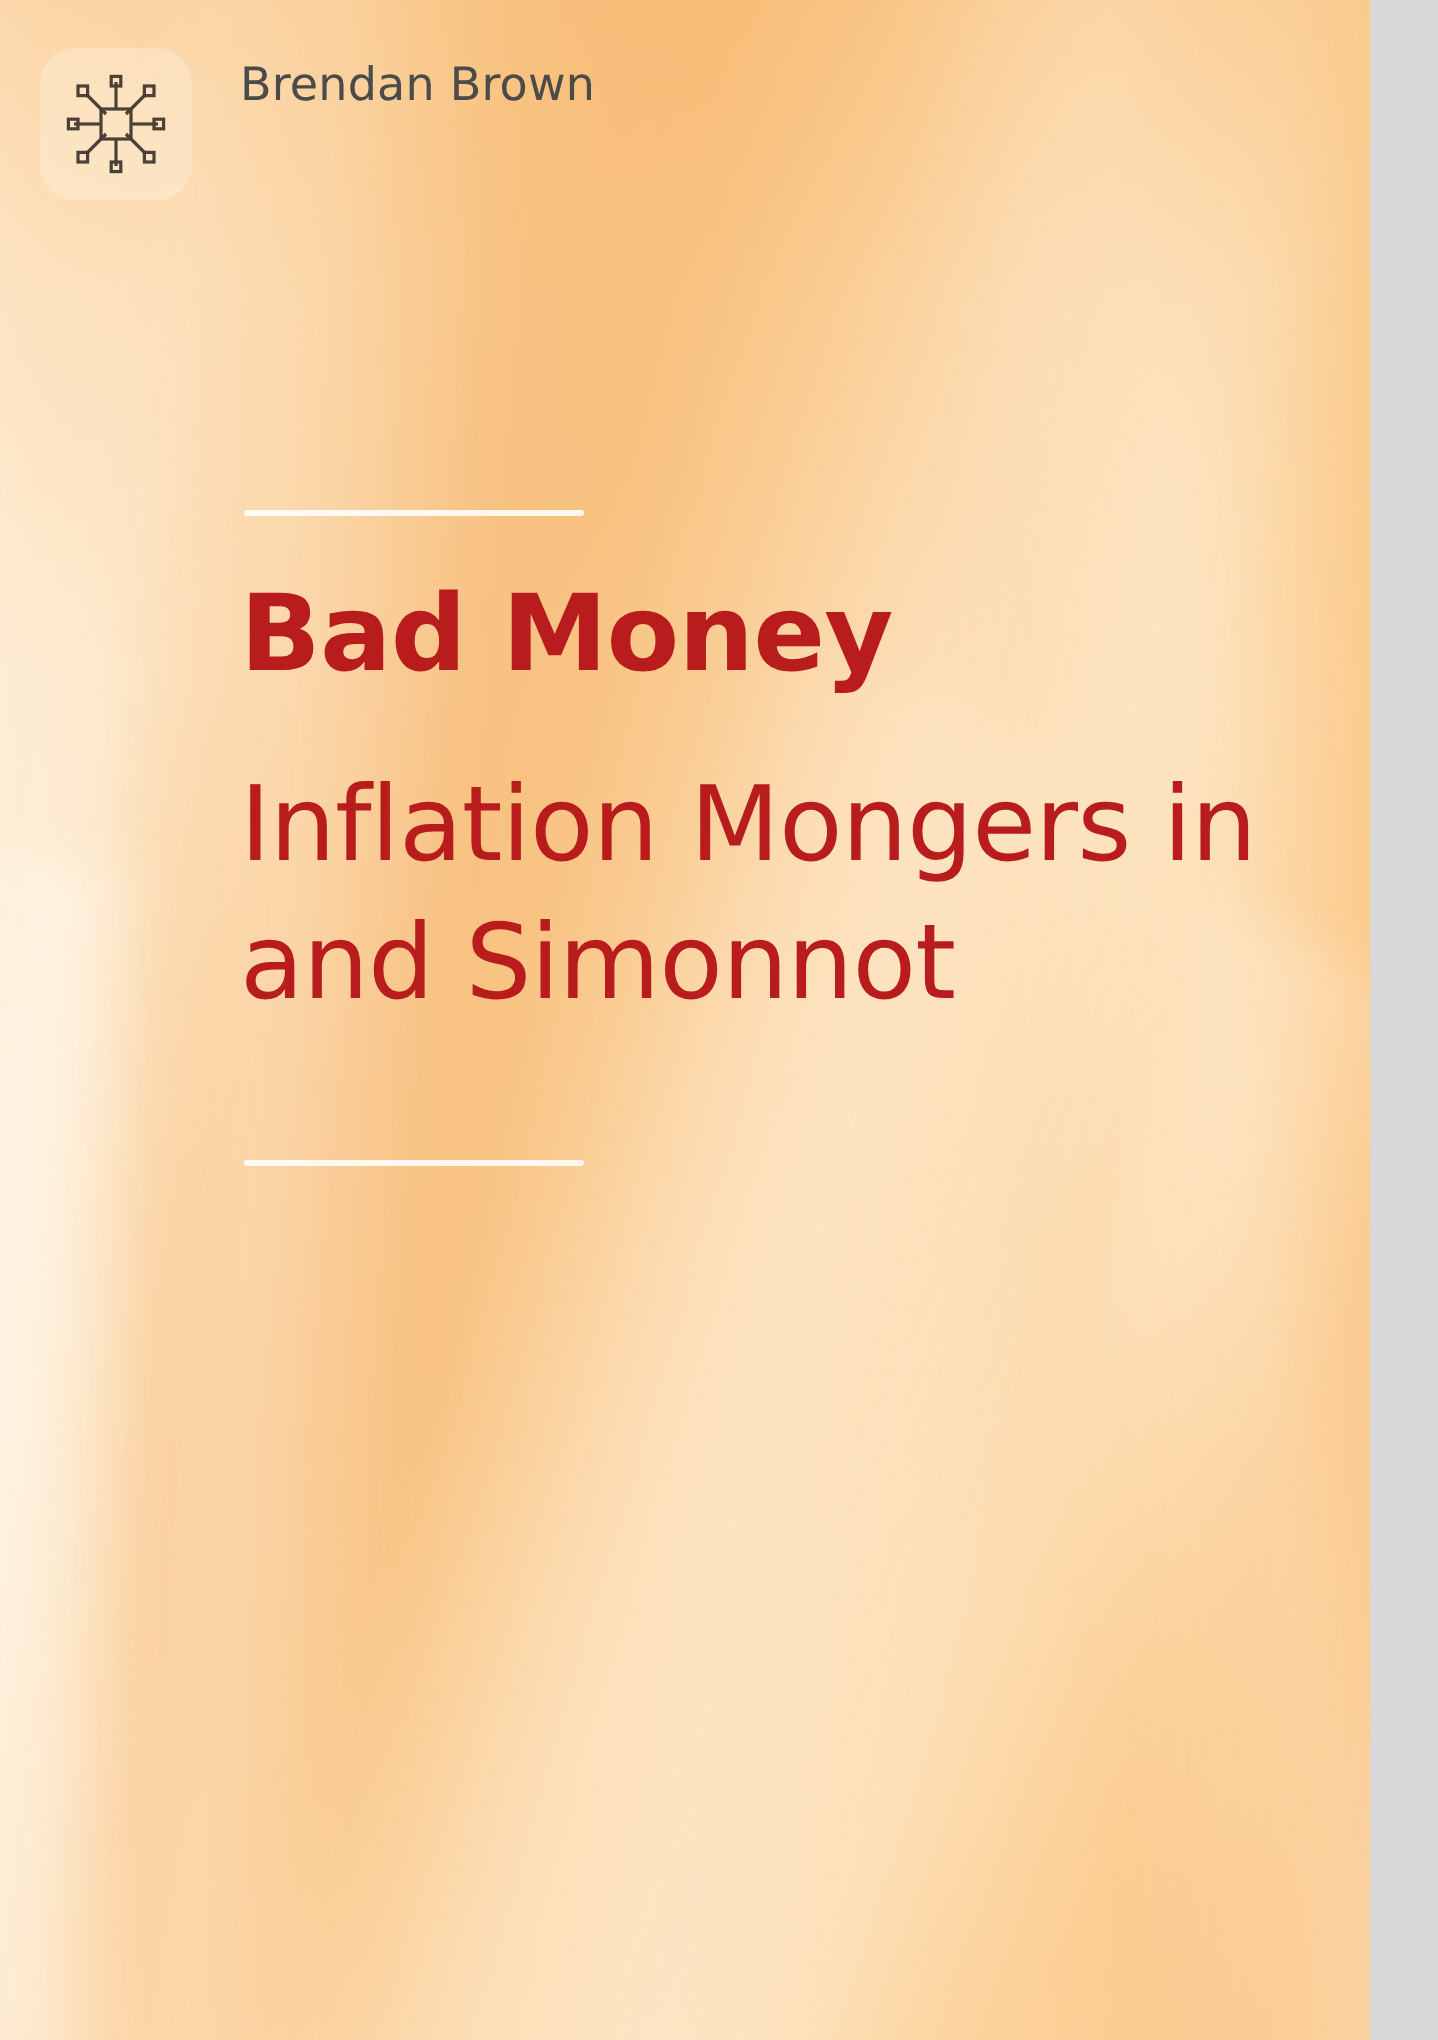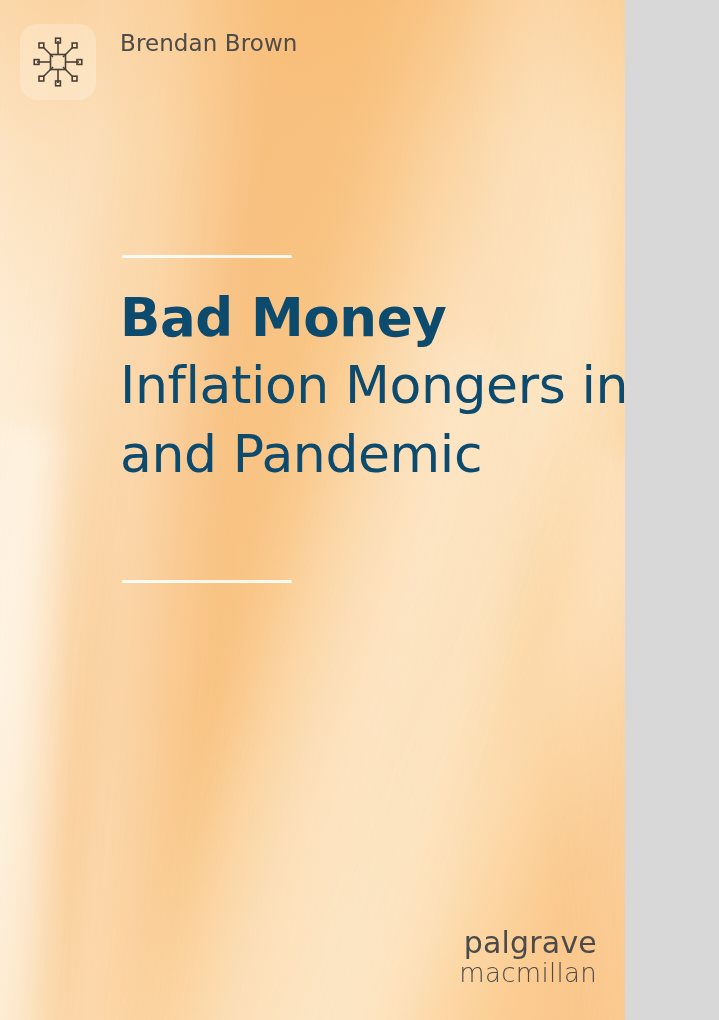--- a/index.html
+++ b/index.html
@@ -2,21 +2,21 @@
 <html><head>
 <meta charset="utf-8">
 <style>
   html, body {
     margin: 0;
     padding: 0;
     background: #d8d8d8;
   }
   .cover {
     position: relative;
-    width: 625px;
+    width: 685px;
     height: 1020px;
     overflow: hidden;
     font-family: "DejaVu Sans", "Liberation Sans", sans-serif;
     background: #f9c585;
   }
 
   
   .bg-base {
     position: absolute;
     inset: 0;
@@ -194,36 +194,37 @@
     border-radius: 2px;
   }
   .rule-top { top: 255px; }
   .rule-bottom { top: 580px; }
 
   .title-block {
     position: absolute;
     left: 120px;
     top: 284px;
     width: 575px;
-    color: #0c4a6e;
+    color: #b91c1c;
   }
   .book-title {
     display: block;
     font-size: 53px;
     line-height: 67px;
     font-weight: 700;
     letter-spacing: -0.4px;
     white-space: nowrap;
   }
   .book-subtitle {
     display: block;
     font-size: 52px;
     line-height: 69px;
     font-weight: 400;
     letter-spacing: -0.4px;
+    margin-top: 28px;
   }
   .sub-line { display: block; white-space: nowrap; }
 
   
   .publisher {
     position: absolute;
     right: 28px;
     bottom: 32px;
     text-align: right;
     color: #4b4b49;
@@ -295,23 +296,19 @@
       <span class="author-line">Brendan Brown</span>
     </div>
 
     <div class="rule rule-top"></div>
     <div class="rule rule-bottom"></div>
 
     <div class="title-block">
       <span class="book-title">Bad Money</span>
       <span class="book-subtitle">
         <span class="sub-line">Inflation Mongers in</span>
-        <span class="sub-line">and Pandemic</span>
+        <span class="sub-line">and Simonnot</span>
       </span>
     </div>
 
-    <div class="publisher">
-      <span class="pub-name">palgrave</span>
-      <span class="pub-sub">macmillan</span>
-    </div>
 
   </div>
 </div>
 
 </body></html>

